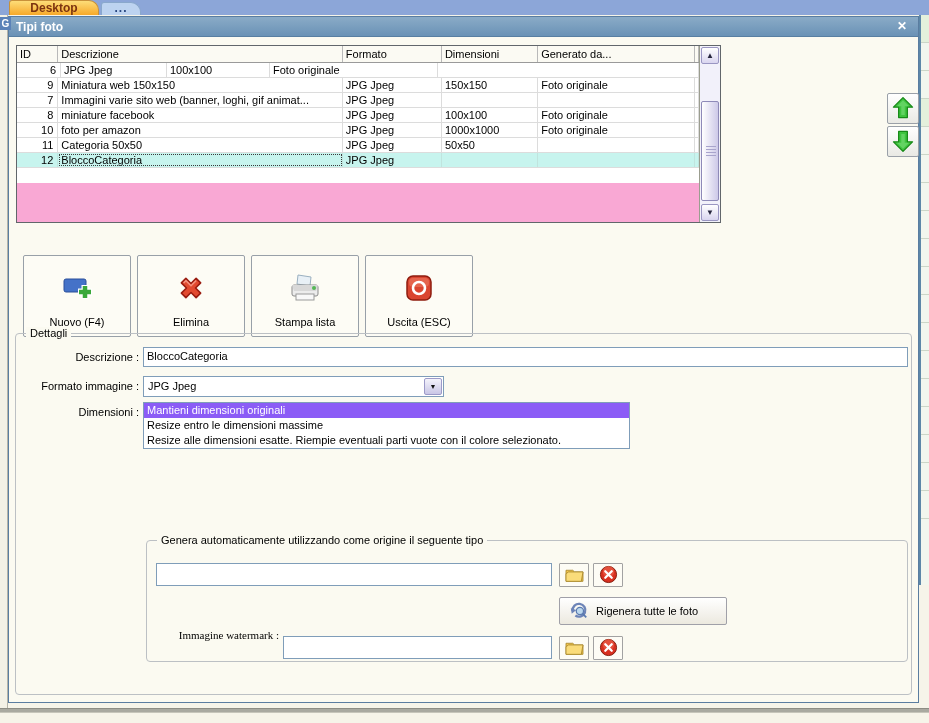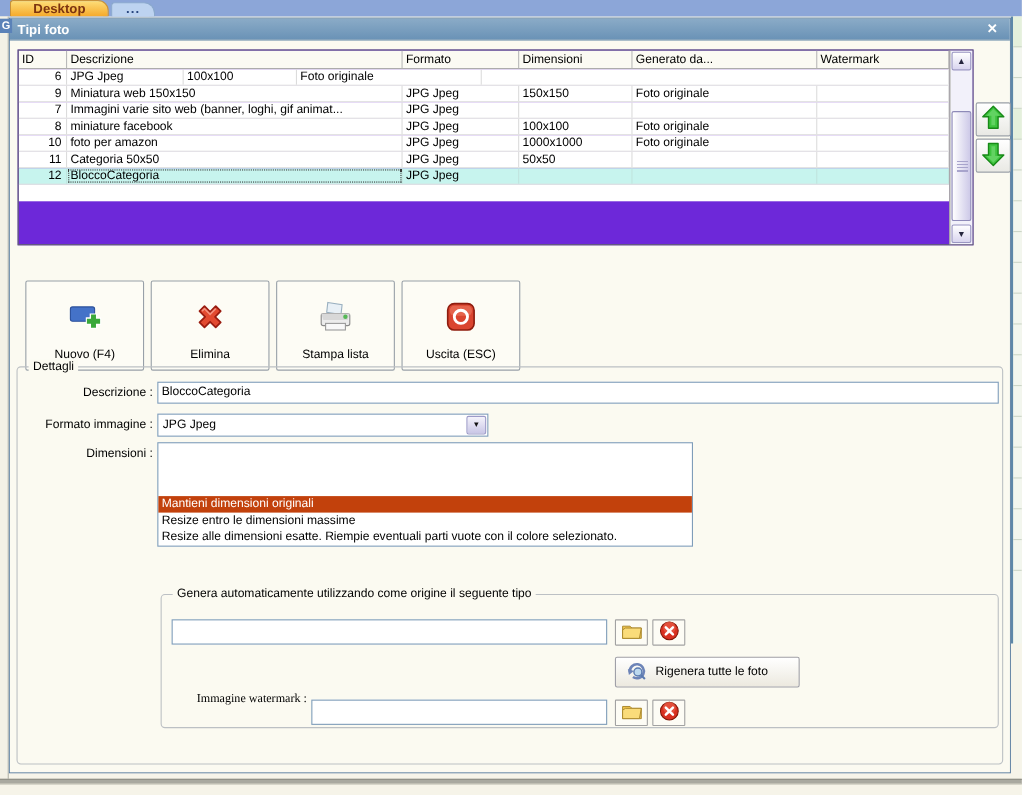--- a/index.html
+++ b/index.html
@@ -20,21 +20,21 @@
   .rs-frag { position:absolute; left:1px; top:668px; font-size:9px; color:#555; }
   .bottom-bar { position:absolute; left:0; top:708px; width:929px; height:5px; background:#a9a9a0; border-top:1px solid #8d8d84; border-bottom:1px solid #c6c5ba; }
 
   
   .dialog { position:absolute; left:8px; top:16px; width:911px; height:687px; background:#fbfaf1; border:1px solid #5a7da0; }
   .titlebar { position:absolute; left:0; top:0; right:0; height:20px; background:linear-gradient(#8aabc7,#6a92b6); color:#fff; font-weight:bold; font-size:12px; line-height:20px; padding-left:7px; border-bottom:1px solid #587fa2; }
   .close-btn { position:absolute; right:8px; top:2px; width:16px; height:15px; color:#fff; font-weight:bold; font-size:12px; text-align:center; line-height:15px; cursor:default; }
   .dlg-body { position:absolute; left:0; top:20px; right:0; bottom:0; background:#fbfaf1; }
 
   
-  .grid { position:absolute; left:7px; top:8px; width:869px; height:178px; border:1px solid #61666b; background:#6d28d9; }
+  .grid { position:absolute; left:7px; top:8px; width:705px; height:178px; border:1px solid #61666b; background:#f9a8d4; }
   .grid-inner { position:absolute; left:0; top:0; right:21px; bottom:0; overflow:hidden; }
   .grid-header { display:flex; height:17px; background:#fbfaf3; border-bottom:1px solid #9a9a9a; }
   .grid-header .gcell { border-right:1px solid #b9b9b9; line-height:16px; padding-left:3px; overflow:hidden; white-space:nowrap; }
   .grid-row { display:flex; height:15px; background:#fff; border-bottom:1px solid #dcdcdc; }
   .grid-row .gcell { border-right:1px solid #dcdcdc; line-height:14px; padding-left:3px; overflow:hidden; white-space:nowrap; }
   .grid-row.sel { background:#c7f4ee; }
   .grid-row.sel .gcell { border-right-color:#c0e4de; }
   .gcell.idcell { text-align:right; padding-right:4px; padding-left:0; }
   .gcell.focused { outline:1px dotted #3a3a3a; outline-offset:-2px; }
   .c0{width:44px;} .c1{width:305px;} .c2{width:106px;} .c3{width:103px;} .c4{width:168px;} .c5{flex:1;}
@@ -64,21 +64,21 @@
   .fs-genera { left:137px; top:503px; width:762px; height:122px; }
 
   .flabel { position:absolute; text-align:right; font-size:11px; }
   .tinput { position:absolute; background:#fff; border:1px solid #7f9db9; font-size:11px; padding:2px 3px; font-family:"Liberation Sans",sans-serif; }
 
   .combo { position:absolute; left:134px; top:339px; width:301px; height:21px; background:#fff; border:1px solid #7f9db9; line-height:19px; padding-left:4px; }
   .combo-btn { position:absolute; right:1px; top:1px; width:18px; height:17px; background:linear-gradient(#f4f3fb,#c9c6e6); border:1px solid #9c9ac8; border-radius:2px; text-align:center; font-size:7px; line-height:16px; color:#111; }
 
   .listbox { position:absolute; left:134px; top:365px; width:487px; background:#fff; border:1px solid #7f9db9; }
   .lb-item { height:15px; line-height:15px; padding-left:3px; white-space:nowrap; overflow:hidden; }
-  .lb-item.sel { background:#c2410c; color:#fff;margin-top:48px; }
+  .lb-item.sel { background:#8b5cf6; color:#fff; }
 
   .small-btn { position:absolute; width:30px; height:24px; background:#fdfcf5; border:1px solid #a2a2a2; border-radius:1px; display:flex; align-items:center; justify-content:center; }
   .rigenera-btn { position:absolute; left:550px; top:560px; width:168px; height:28px; background:linear-gradient(#ffffff,#ece9df); border:1px solid #a0a0a8; border-radius:2px; display:flex; align-items:center; gap:7px; padding-left:9px; font-size:11px; }
 </style>
 </head>
 <body>
 
 <div class="top-band">
   <div class="tab tab-desktop">Desktop</div>
   <div class="tab tab-more">...</div>

